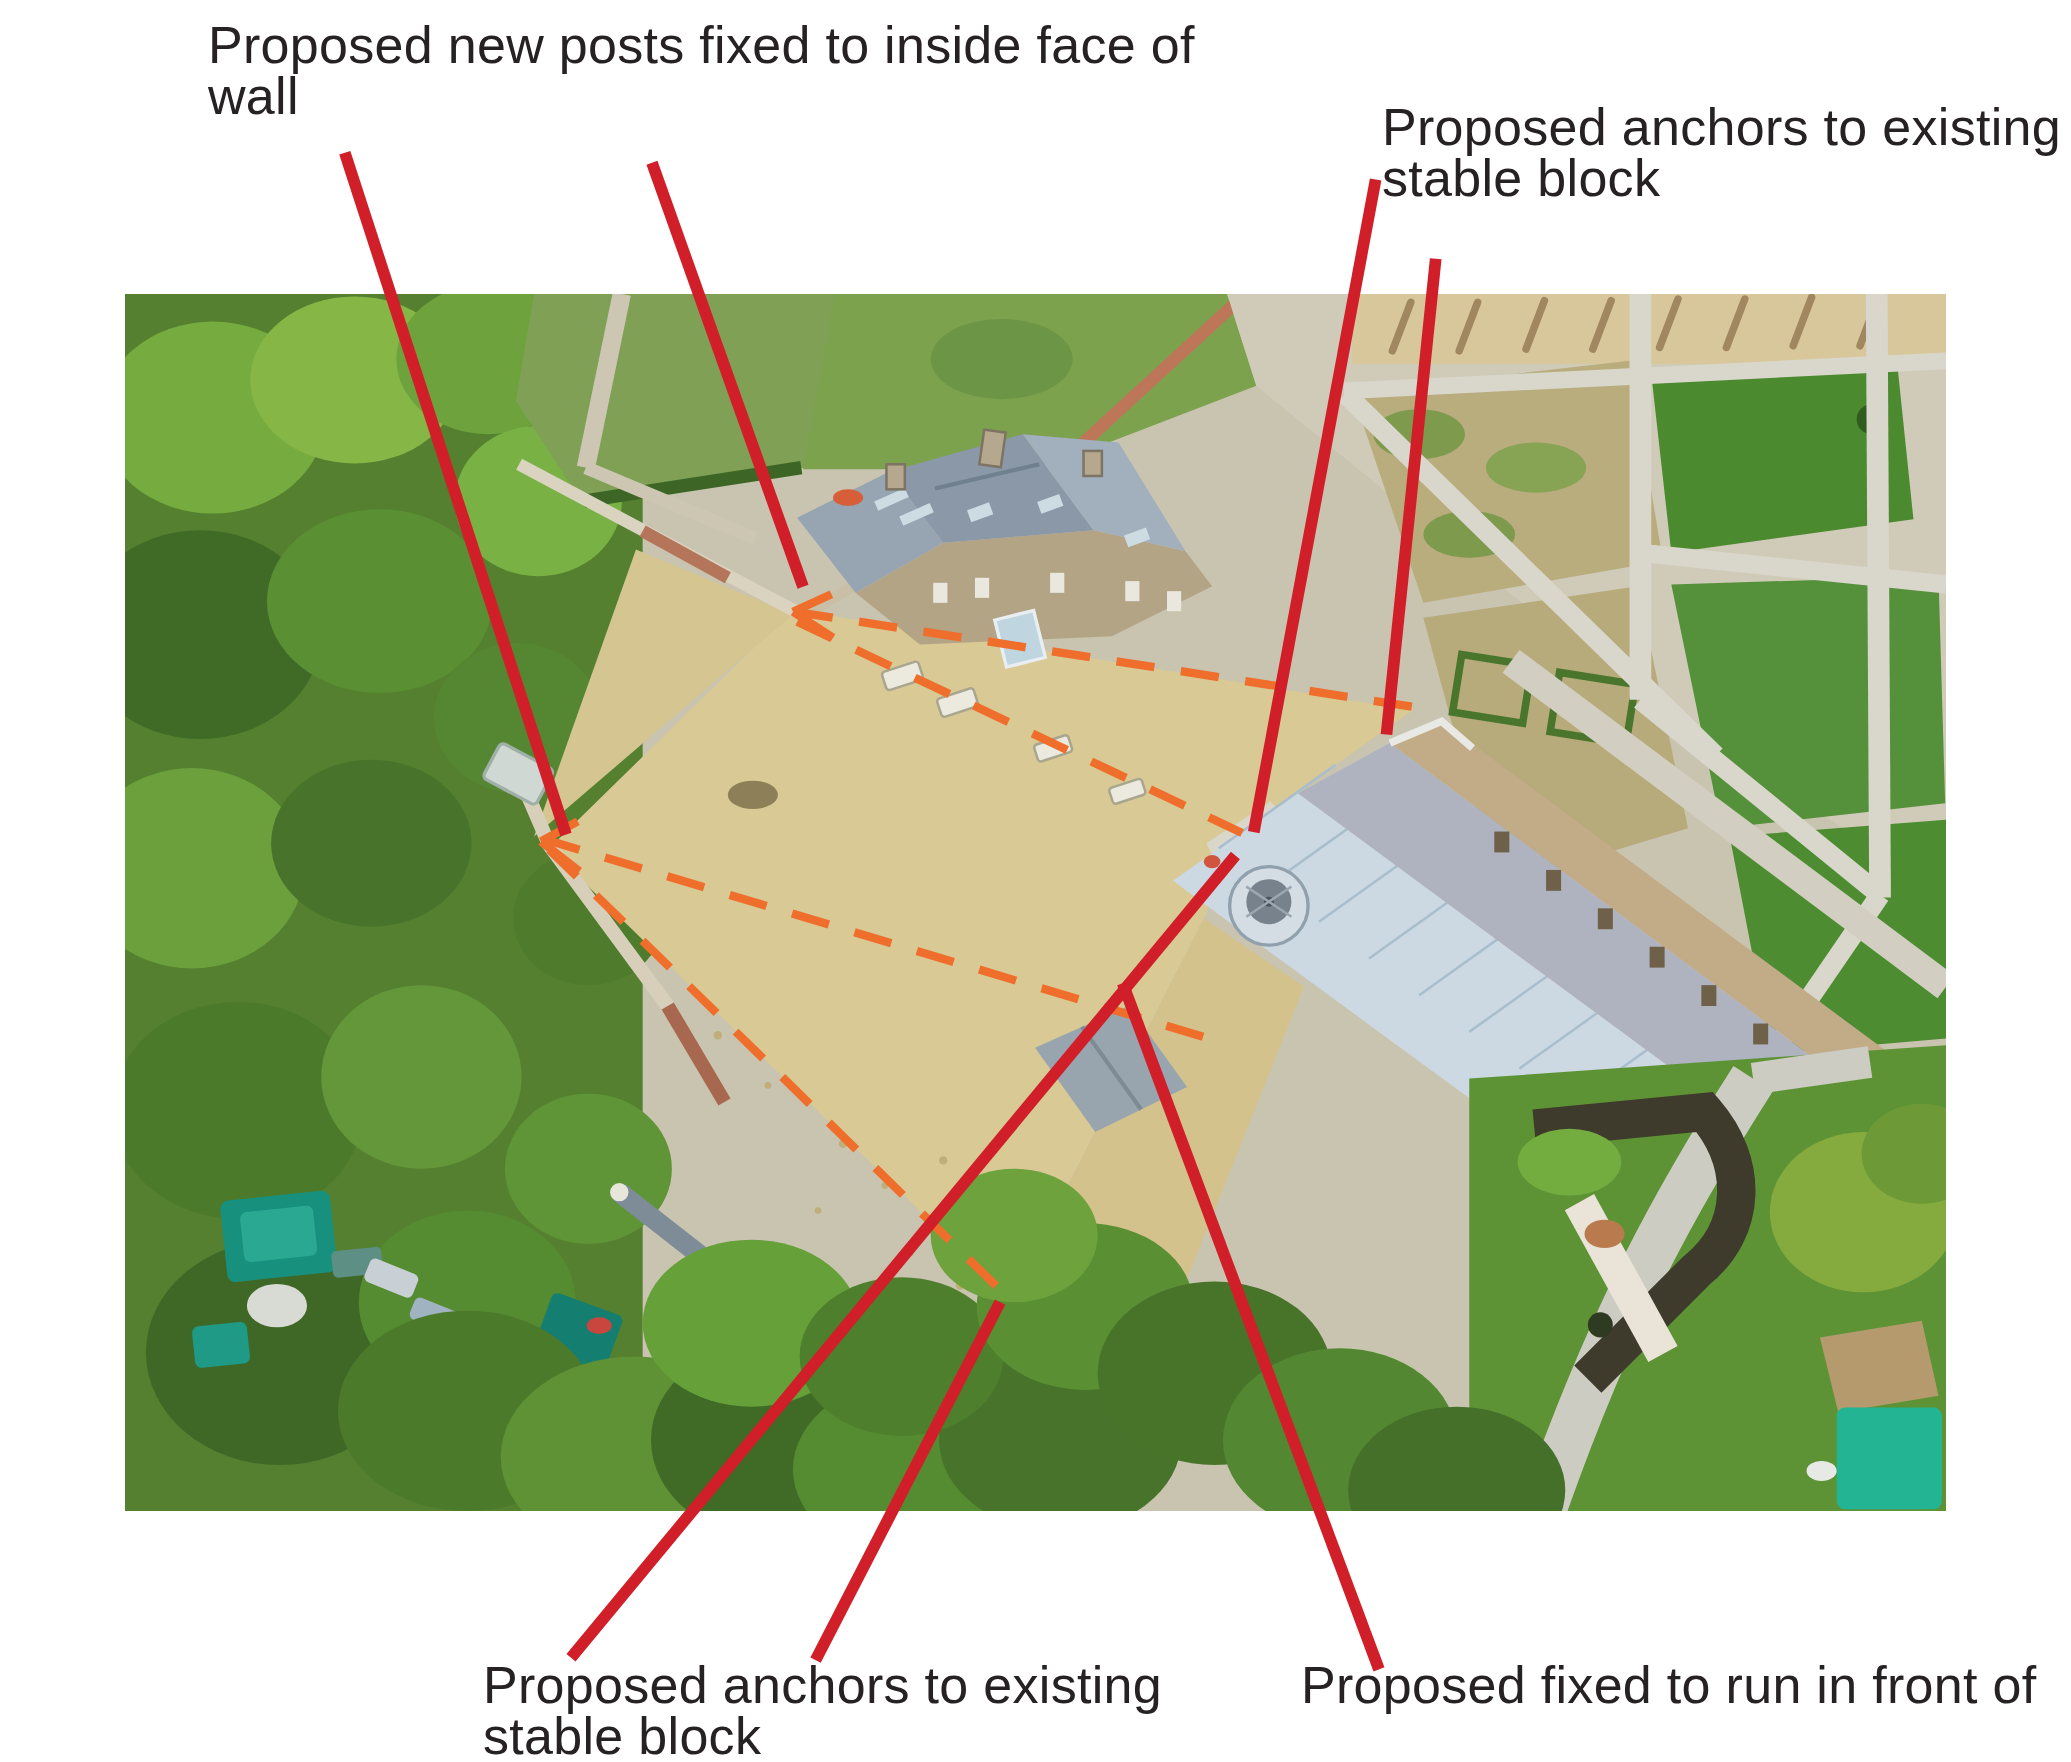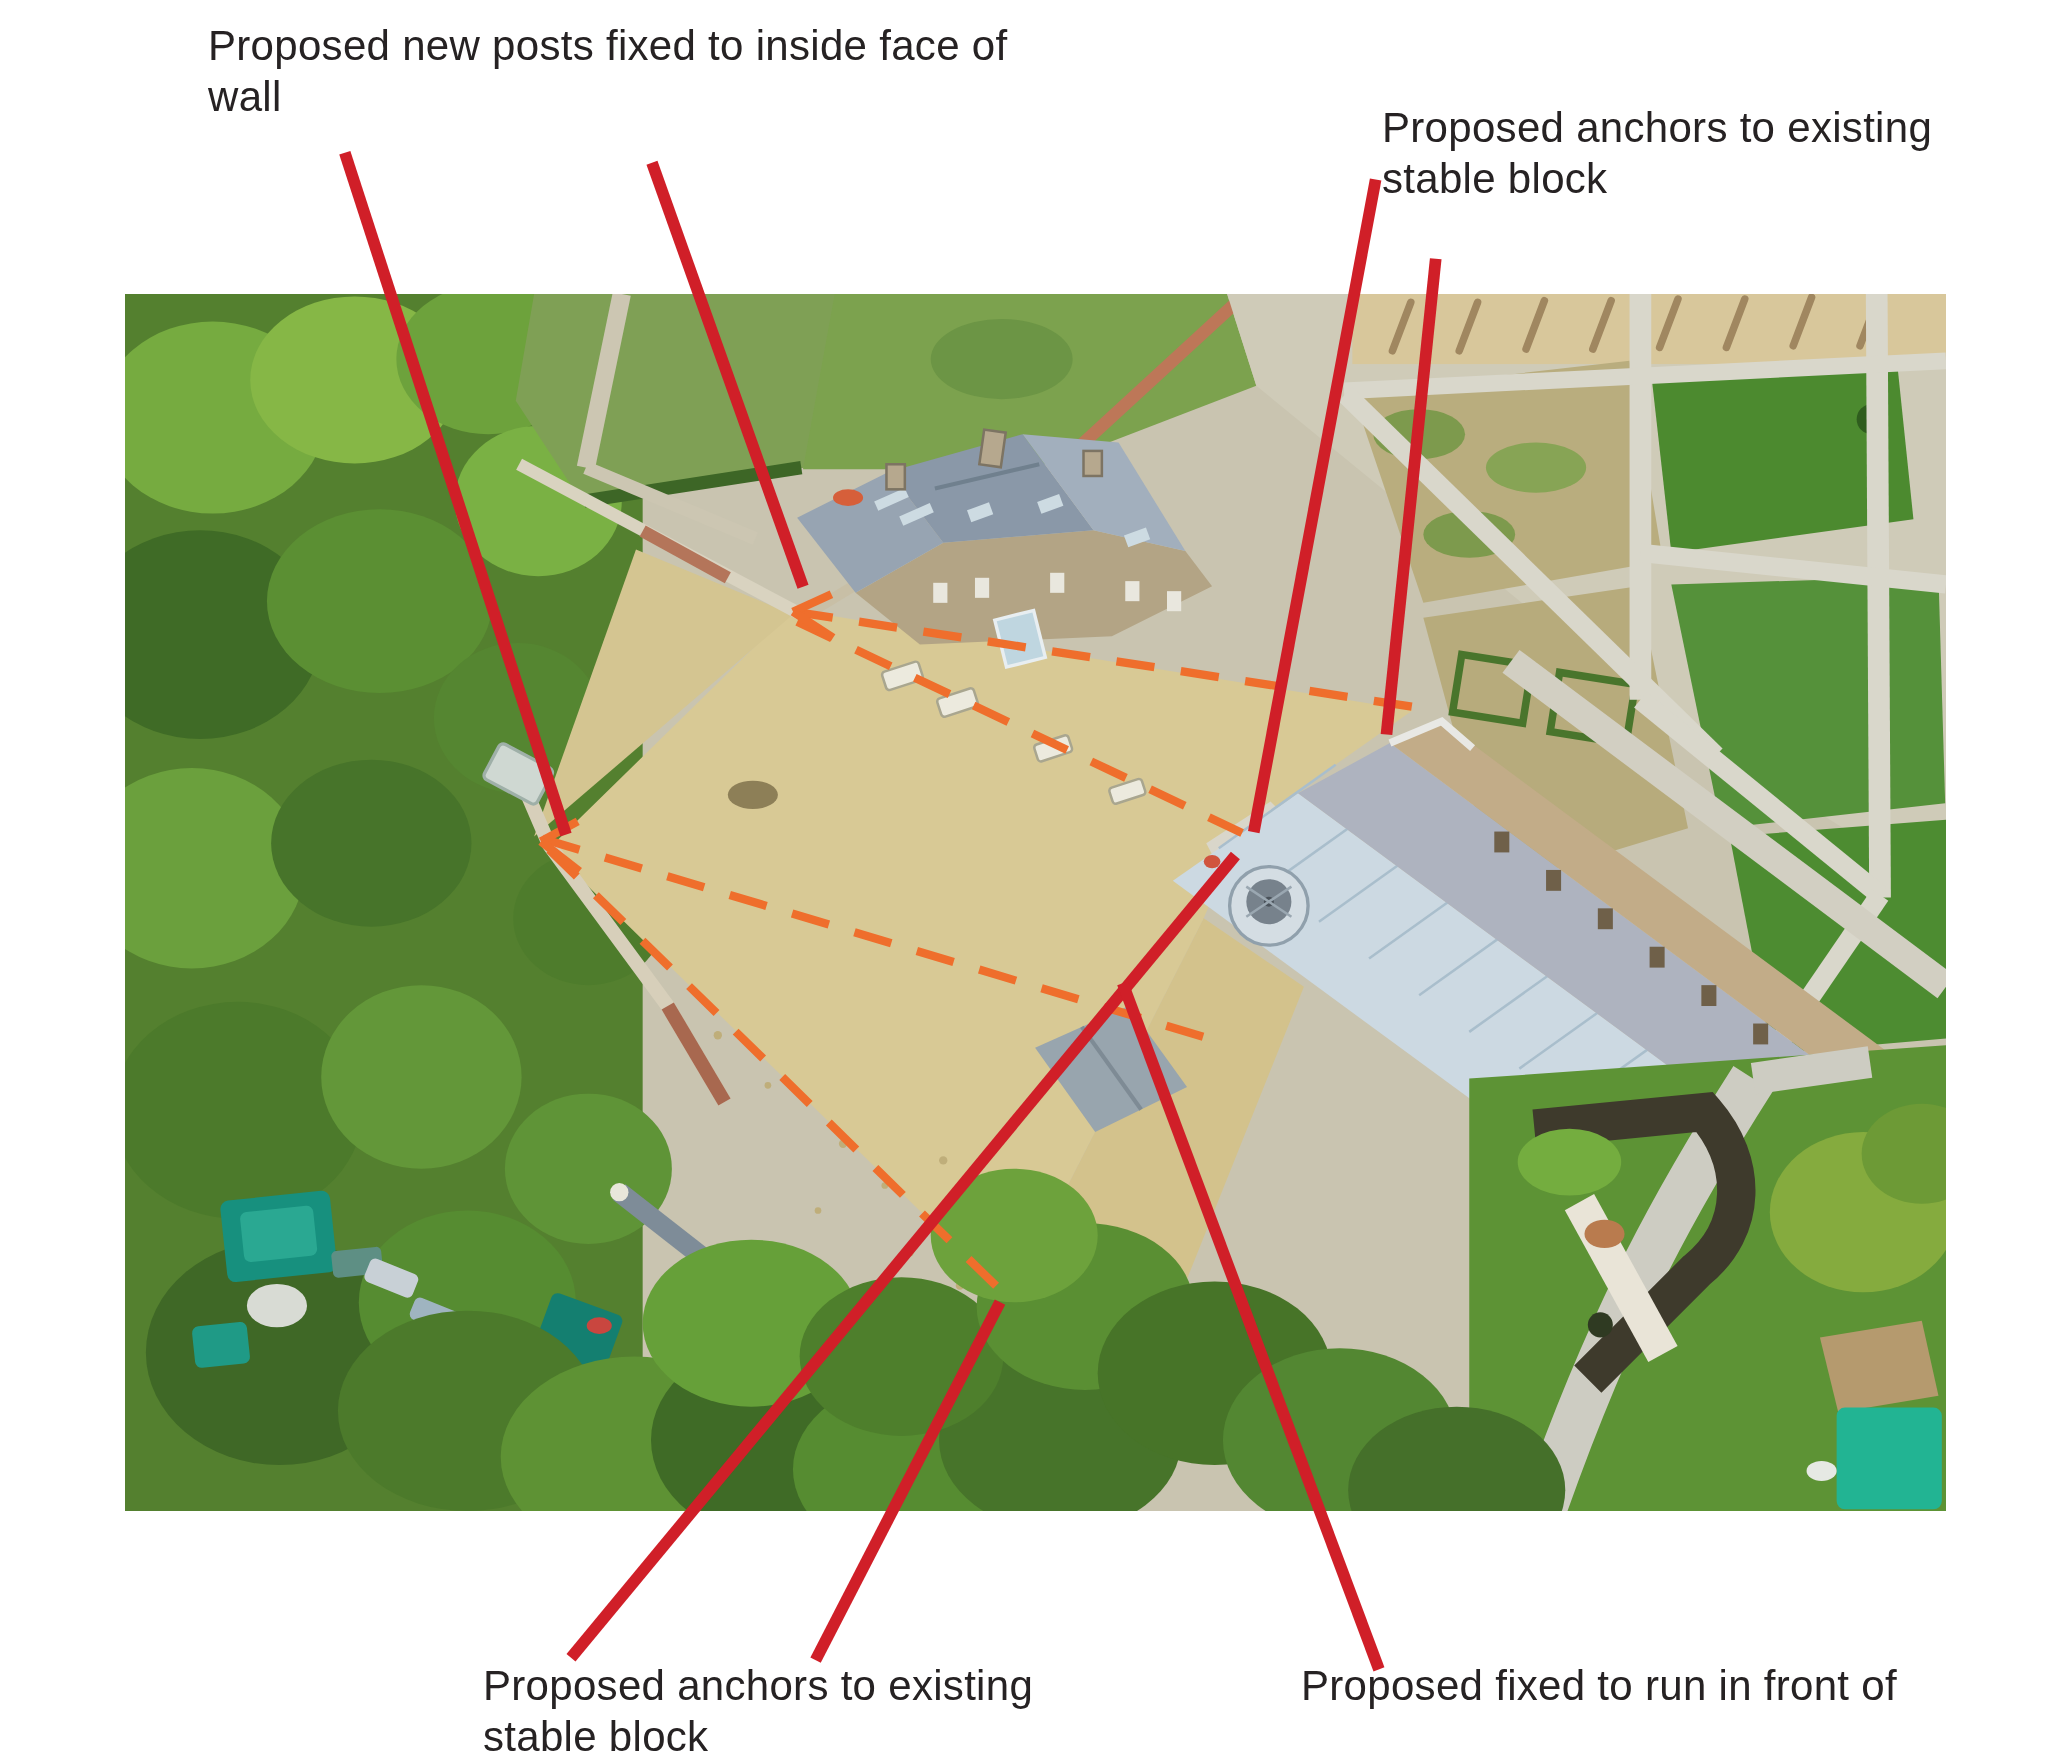--- a/index.html
+++ b/index.html
@@ -11,21 +11,21 @@
   .photo{
     position:absolute;left:125px;top:294px;width:1821px;height:1217px;
     overflow:hidden;background:#cfc9b6;
   }
   .photo svg{display:block;width:100%;height:100%;}
   .overlay{
     position:absolute;left:0;top:0;width:2071px;height:1762px;
     pointer-events:none;
   }
   .callout{
-    position:absolute;color:#262223;font-size:42px;line-height:51px;
+    position:absolute;color:#262223;font-size:52px;line-height:51px;
     letter-spacing:0.3px;white-space:nowrap;font-weight:400;
   }
   .callout span{display:block;}
   .c-tl{left:208px;top:20px;}
   .c-tr{left:1382px;top:102px;}
   .c-bl{left:483px;top:1660px;}
   .c-br{left:1301px;top:1660px;}
 </style>
 </head>
 <body>

